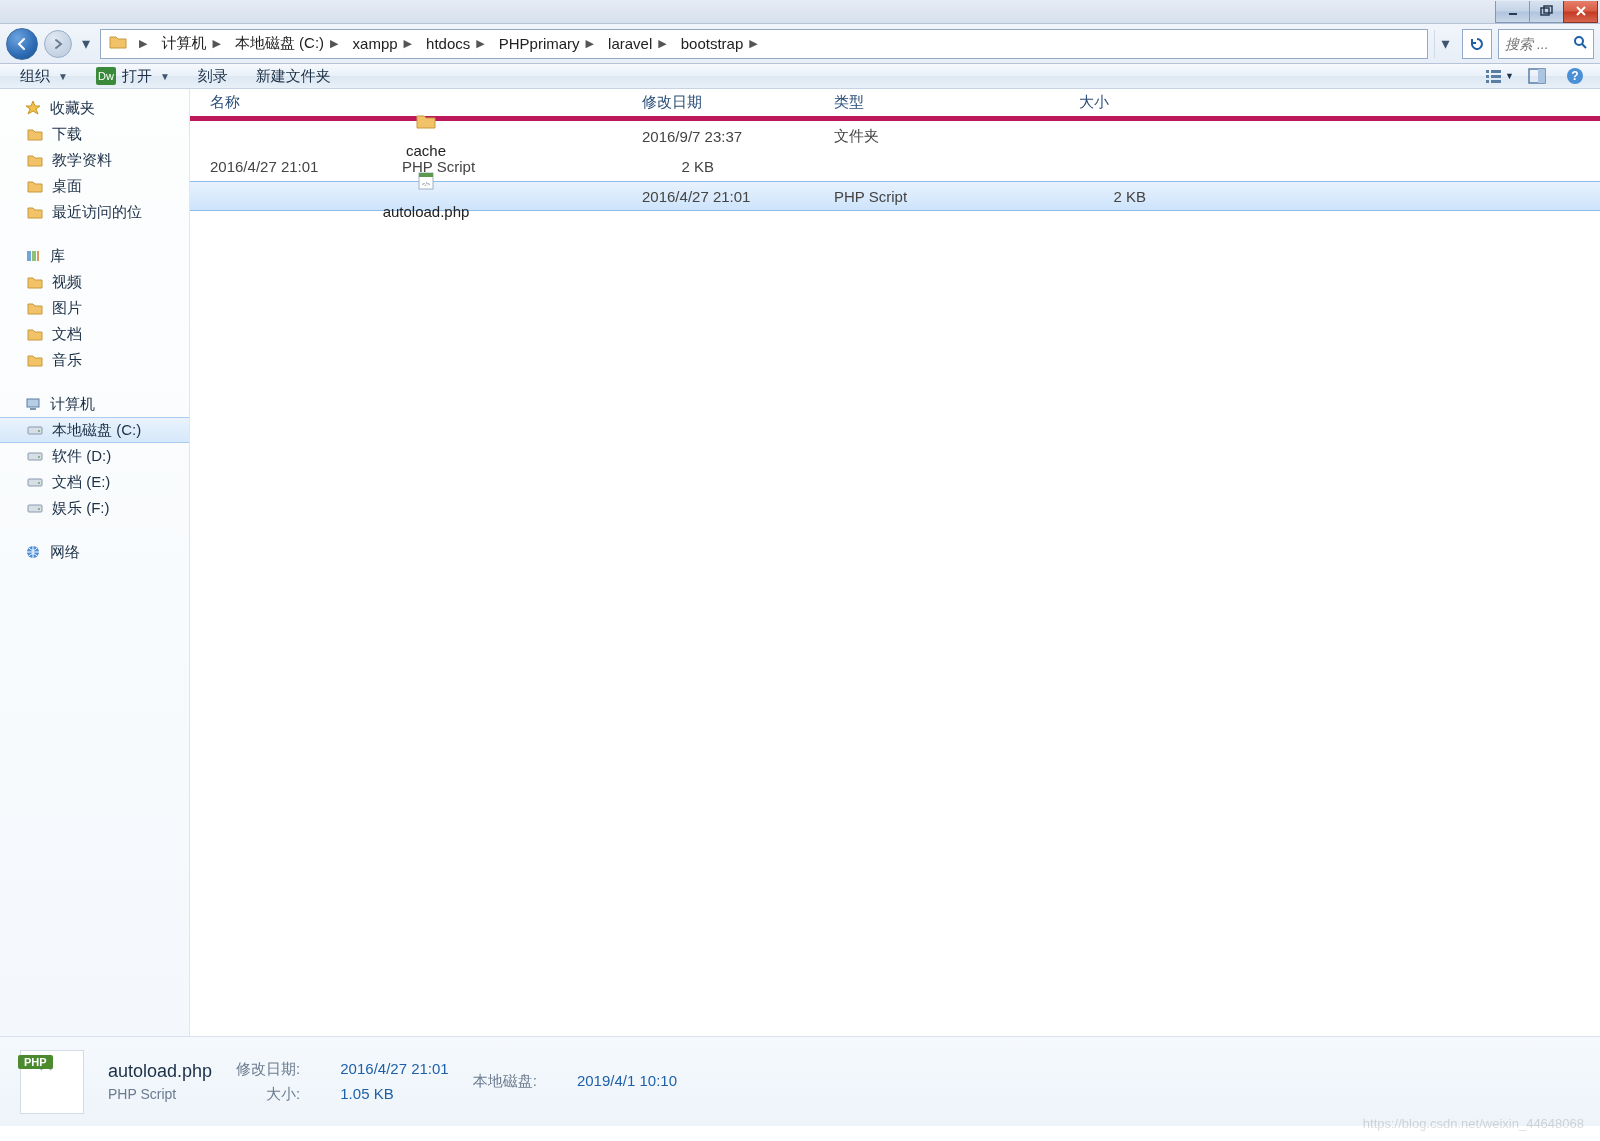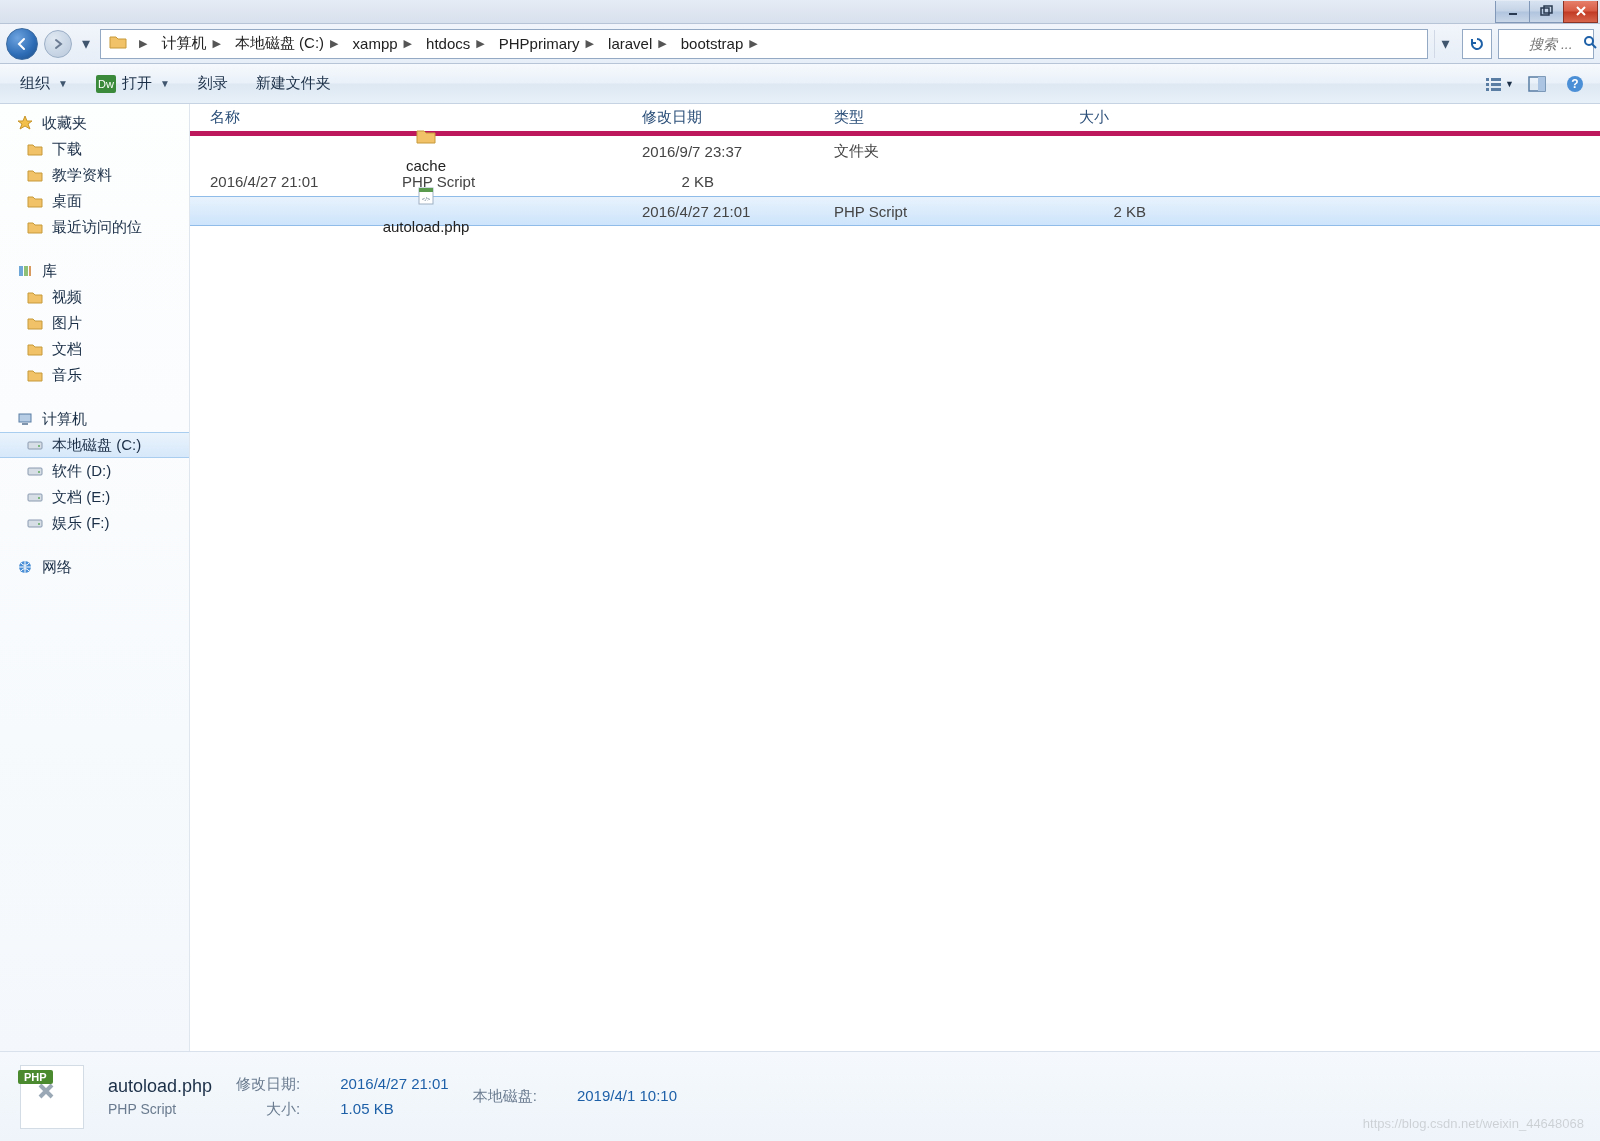--- a/index.html
+++ b/index.html
@@ -57,26 +57,26 @@
   .crumb .folder-ico { margin-right:6px; }
   .addr-drop { width:22px; height:28px; border-left:1px solid #d0d9e5; display:flex; align-items:center; justify-content:center; color:#40566e;}
   .refresh {
     width:30px; height:30px; background:#fff; border:1px solid #93a9c4;
     display:flex; align-items:center; justify-content:center; color:#1e60a8;
   }
   .search {
     width: 96px; height: 30px; background:#fff; border:1px solid #93a9c4;
     display:flex; align-items:center; padding:0 6px; color:#7a8aa0;
   }
-  .search input { border:0; outline:0; flex:1; font-size:14px; font-style: italic; color:#888; background:transparent; width:54px;margin-left:24px;}
+  .search input { border:0; outline:0; flex:1; font-size:14px; font-style: italic; color:#888; background:transparent; width:54px;}
   .search .mag { color:#1e60a8; }
 
   
   .toolbar {
-    height: 40px;
+    height: 25px;
     background: linear-gradient(to bottom, #f6f9fd 0%, #eaf1f9 48%, #dde8f3 52%, #e8f0f8 100%);
     border-bottom: 1px solid #c6d3e3;
     display:flex; align-items:center; padding:0 10px; gap: 8px;
     font-size:15px; color:#1b2f47;
   }
   .tb-item { display:flex; align-items:center; height:30px; padding:0 10px; border-radius:2px; gap:6px; }
   .tb-item .drop { font-size:10px; color:#40566e; margin-left:2px; }
   .tb-sep { flex:1; }
   .tb-icon { width:30px; height:30px; display:flex; align-items:center; justify-content:center; border-radius:2px;}
   .dw-badge { width:20px; height:18px; background:#3b8a3b; color:#fff; font-size:11px; font-weight:normal; display:flex; align-items:center; justify-content:center; border-radius:2px;}
@@ -94,21 +94,21 @@
     overflow: hidden;
     font-size:15px; color:#1b2f47;
     padding-top:6px;
   }
   .side-group { margin-bottom: 18px; }
   .side-item {
     display:flex; align-items:center; gap:8px;
     height:26px; padding: 0 6px 0 26px;
     white-space: nowrap; overflow:hidden;
   }
-  .side-item.head { padding-left:16px; }
+  .side-item.head { padding-left:24px; }
   .side-item.sel { background: linear-gradient(to bottom, #eaf3fc, #d6e8fa); border:1px solid #a8cdee; border-left:0; border-right:0;}
   .side-item .ico { width:18px; display:flex; justify-content:center; }
 
   
   .main { flex:1; display:flex; flex-direction:column; }
   .cols {
     height: 32px; display:flex; align-items:center;
     font-size:15px; color:#2a4e78;
     border-bottom: 5px solid #be185d;
     padding-left: 20px;
@@ -136,21 +136,21 @@
   .details {
     height: 90px;
     border-top: 1px solid #d8e1ec;
     background: linear-gradient(to bottom, #f5f9fd, #eef4fa);
     display:flex; align-items:center;
     padding: 8px 20px; gap: 24px;
     color:#3a4c60;
   }
   .thumb {
     width:64px; height:64px; background:#fff; border:1px solid #d3dbe5;
-    display:flex; flex-direction:column; align-items:center; justify-content:center;
+    display:flex; flex-direction:column; align-items:center; 
     position:relative;
   }
   .thumb .php-tag{
     position:absolute; top:4px; left:-3px;
     background:#4b8a2e; color:#fff; font-size:11px; font-weight:bold;
     padding:1px 6px; border-radius:2px;
   }
   .thumb svg{ color:#9aa7b5;}
   .det-titles { display:flex; flex-direction:column; gap:4px; }
   .det-name{ font-size:18px; color:#1b2f47;}

